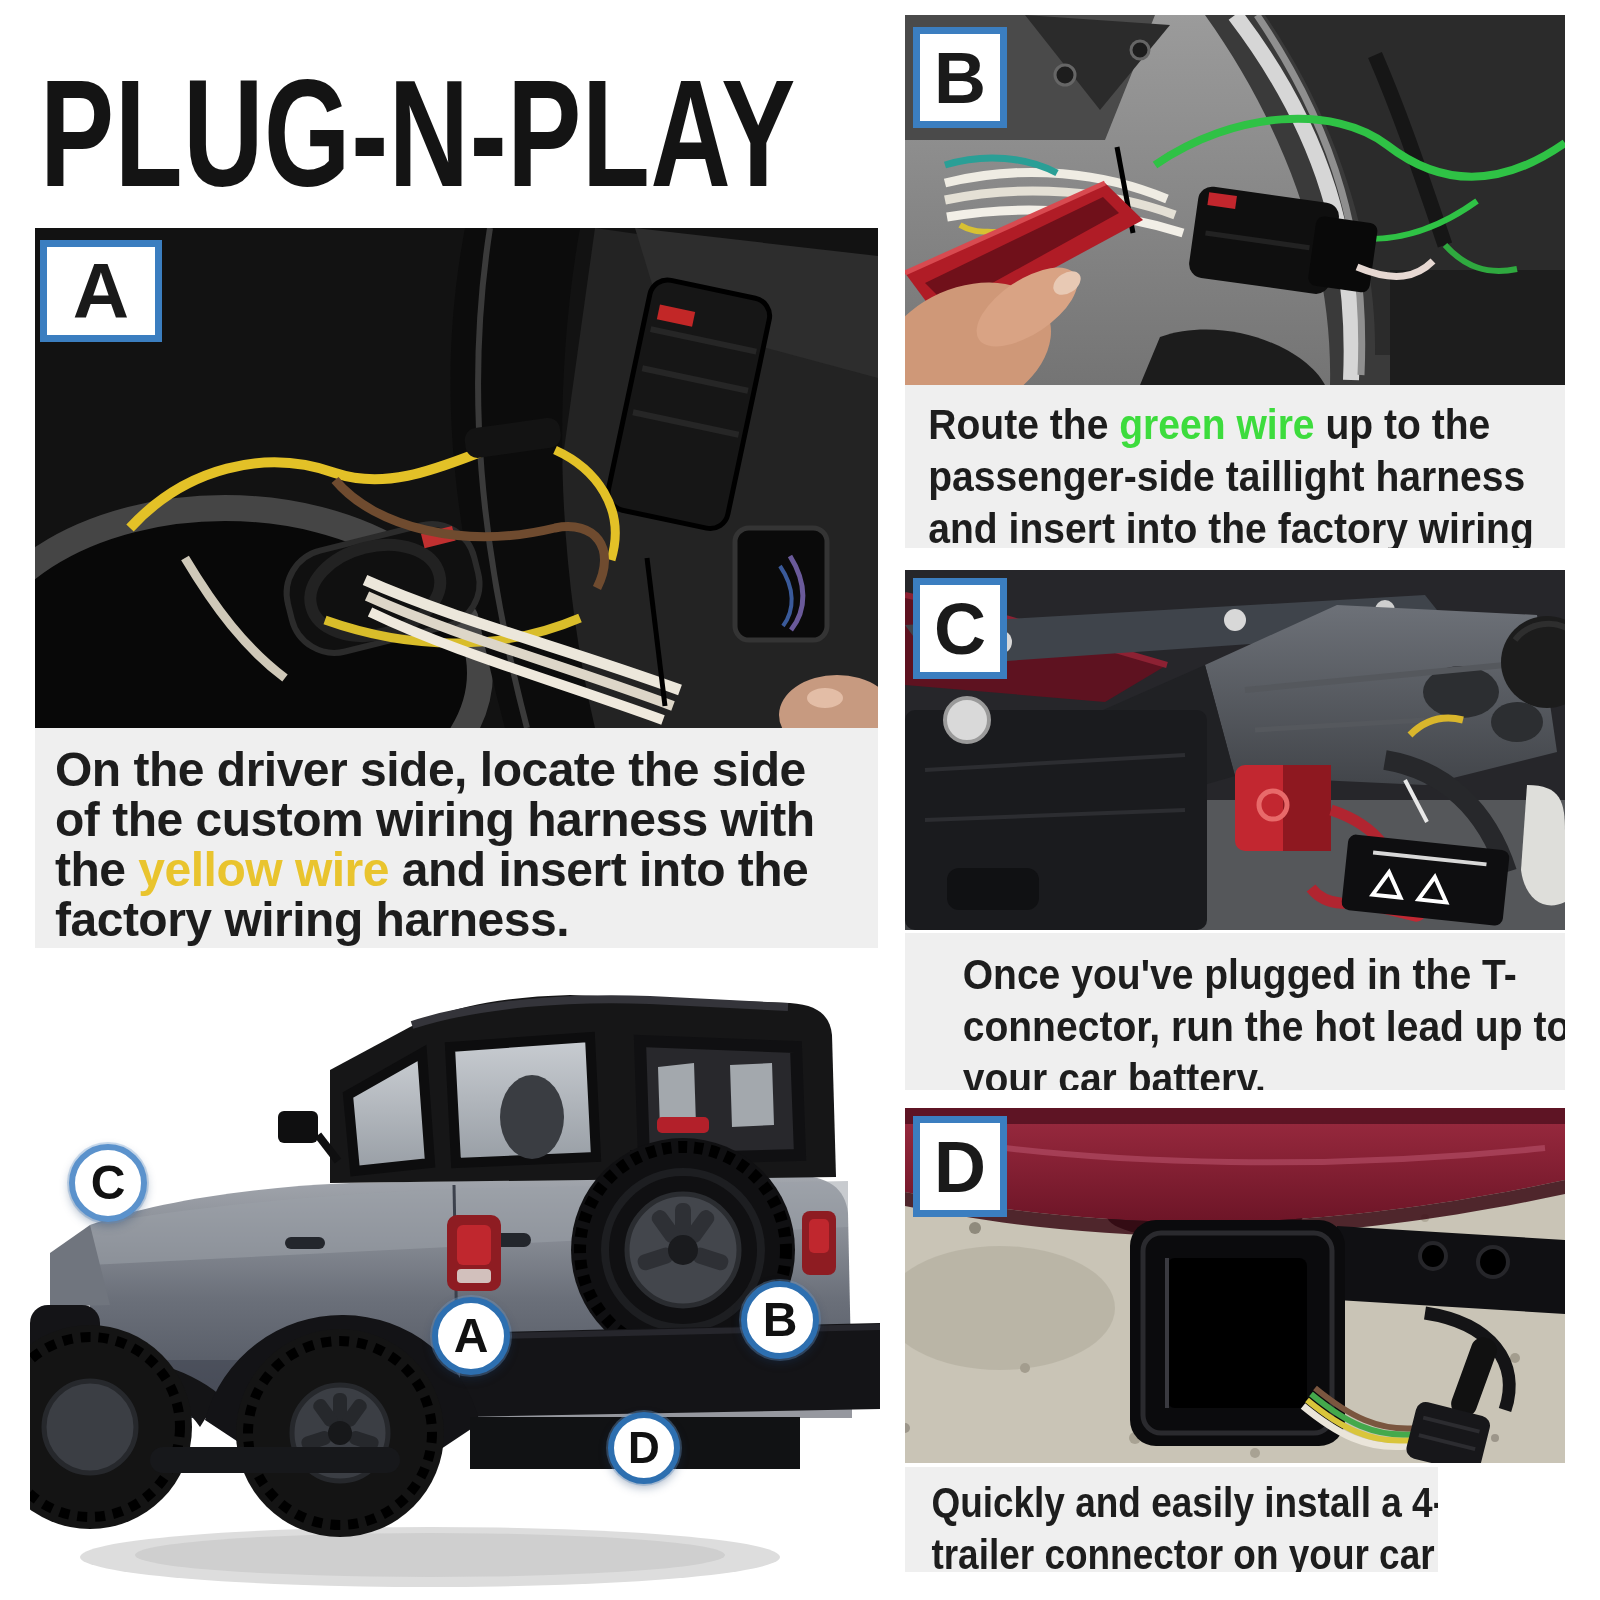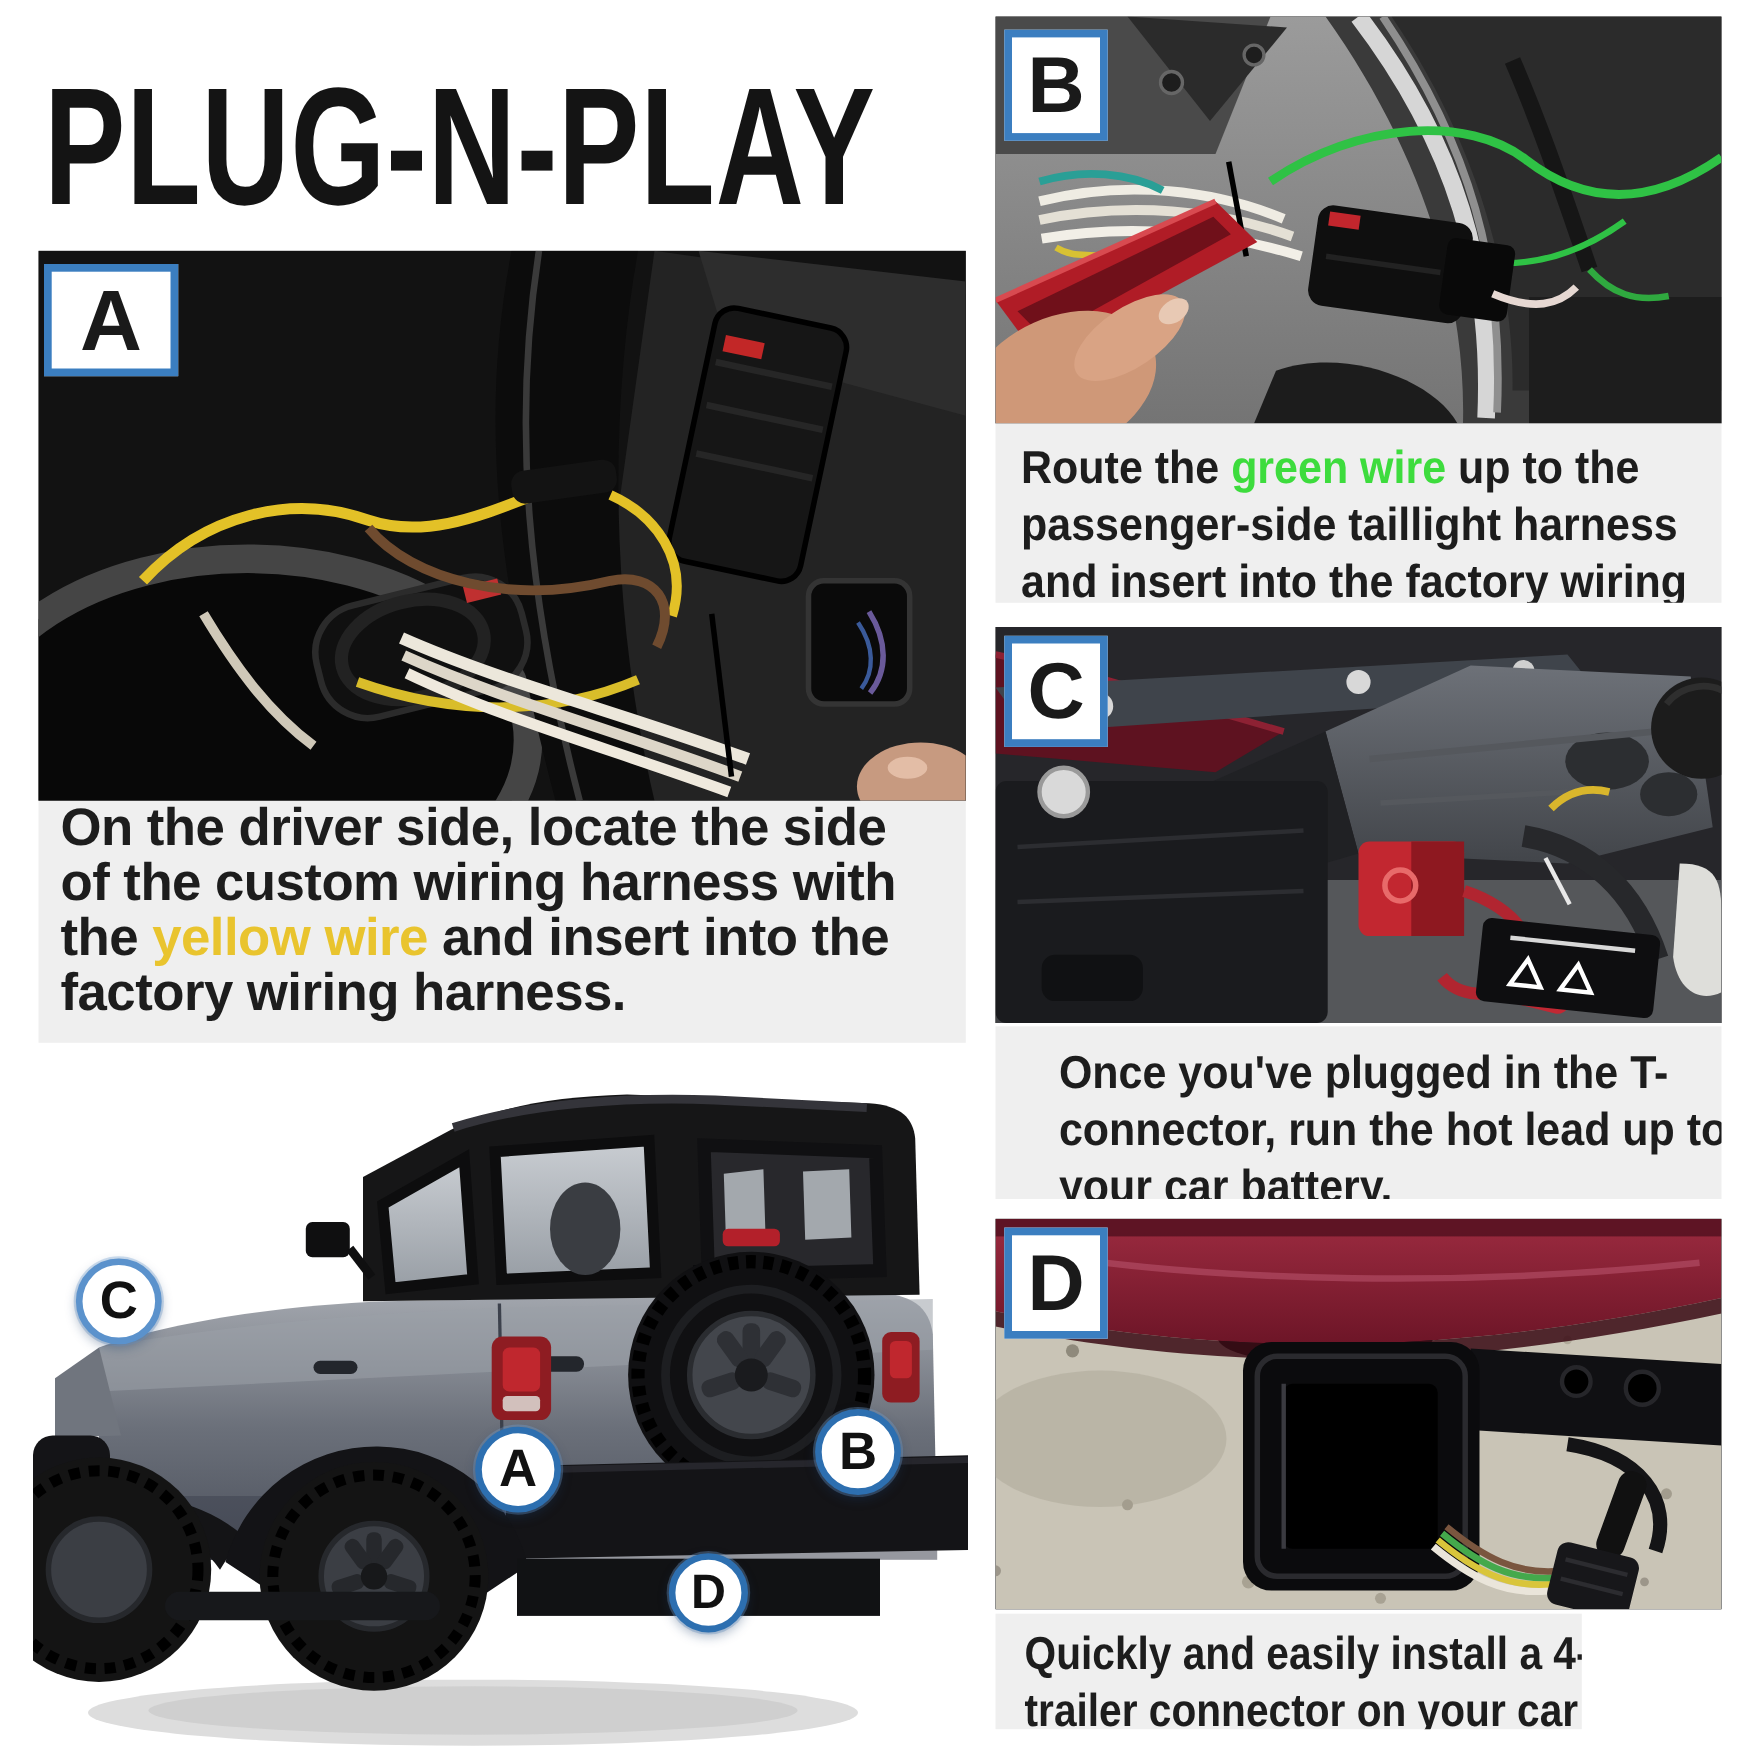--- a/index.html
+++ b/index.html
@@ -29,21 +29,21 @@
     display:flex; align-items:center; justify-content:center; line-height:1;
   }
   .label-a { left:5px; top:12px; width:122px; height:102px; font-size:78px; }
   .label-b { left:8px; top:12px; width:94px;  height:101px; font-size:72px; }
   .label-c { left:8px; top:8px;  width:94px;  height:101px; font-size:72px; }
   .label-d { left:8px; top:8px;  width:94px;  height:101px; font-size:72px; }
 
   .caption { position:absolute; background:#efefef; color:#1d1d1d; overflow:hidden; }
   .caption p { margin:0; font-weight:bold; }
   .cap-a { left:35px; top:728px; width:843px; height:220px; }
-  .cap-a p { padding:0 0 0 20px; width:800px; font-size:48px; line-height:1.04; letter-spacing:-0.5px; }
+  .cap-a p { padding:17px 0 0 20px; width:800px; font-size:48px; line-height:1.04; letter-spacing:-0.5px; }
   .cap-b { left:905px; top:385px;  width:660px; height:163px; }
   .cap-c { left:905px; top:933px;  width:660px; height:157px; }
   .cap-d { left:905px; top:1467px; width:533px; height:105px; }
   .cap-b p, .cap-c p, .cap-d p { font-size:42px; line-height:1.24; transform-origin:0 0; }
   .cap-b p { padding:14px 0 0 25px; width:656px; transform:scaleX(0.93); }
   .cap-c p { padding:16px 0 0 62px; width:656px; transform:scaleX(0.93); }
   .cap-d p { padding:10px 0 0 30px; width:693px; transform:scaleX(0.88); }
 
   .hl-yellow { color:#e9c42e; }
   .hl-green  { color:#3ddc3d; }

